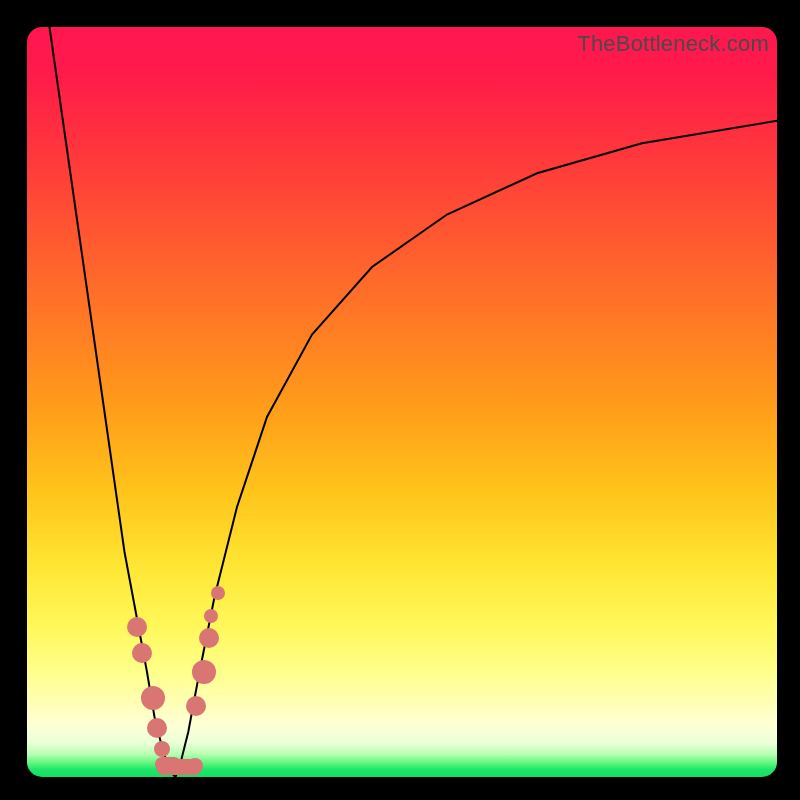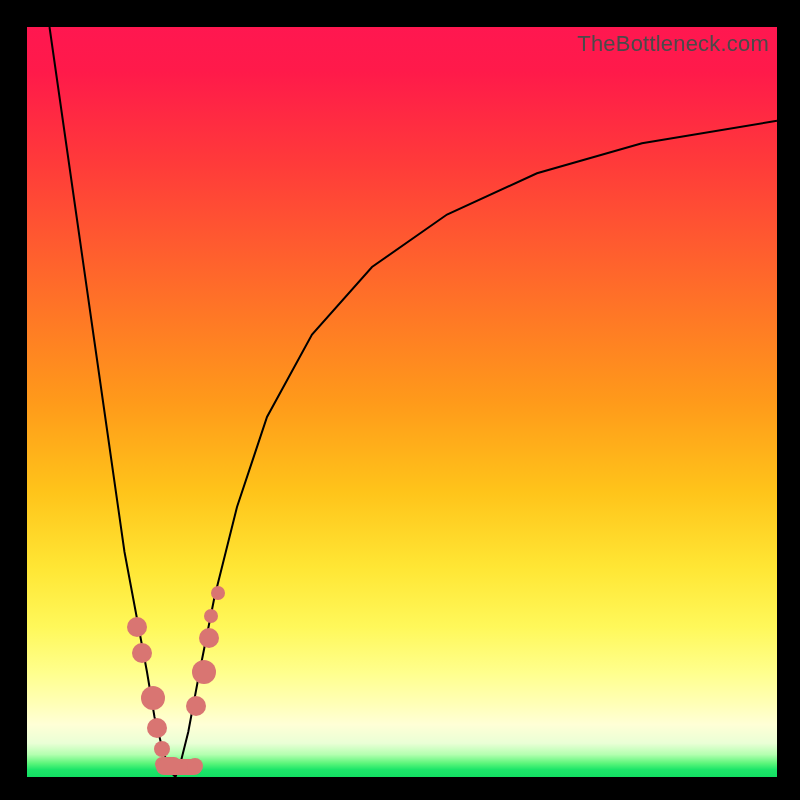--- a/index.html
+++ b/index.html
@@ -36,20 +36,21 @@
       #fff85a 80%,
       #ffff8c 86%,
       #ffffb4 90%,
       #ffffd6 93%,
       #eaffd6 95.5%,
       #b4ffb0 97%,
       #5af57a 98.2%,
       #1ee66a 99%,
       #12df62 100%
     );
+    border-radius: 15px;
   }
   .watermark {
     position: absolute;
     top: 4px;
     right: 8px;
     color: #4a4a4a;
     font-size: 22px;
     font-weight: 500;
     letter-spacing: 0.2px;
     user-select: none;

